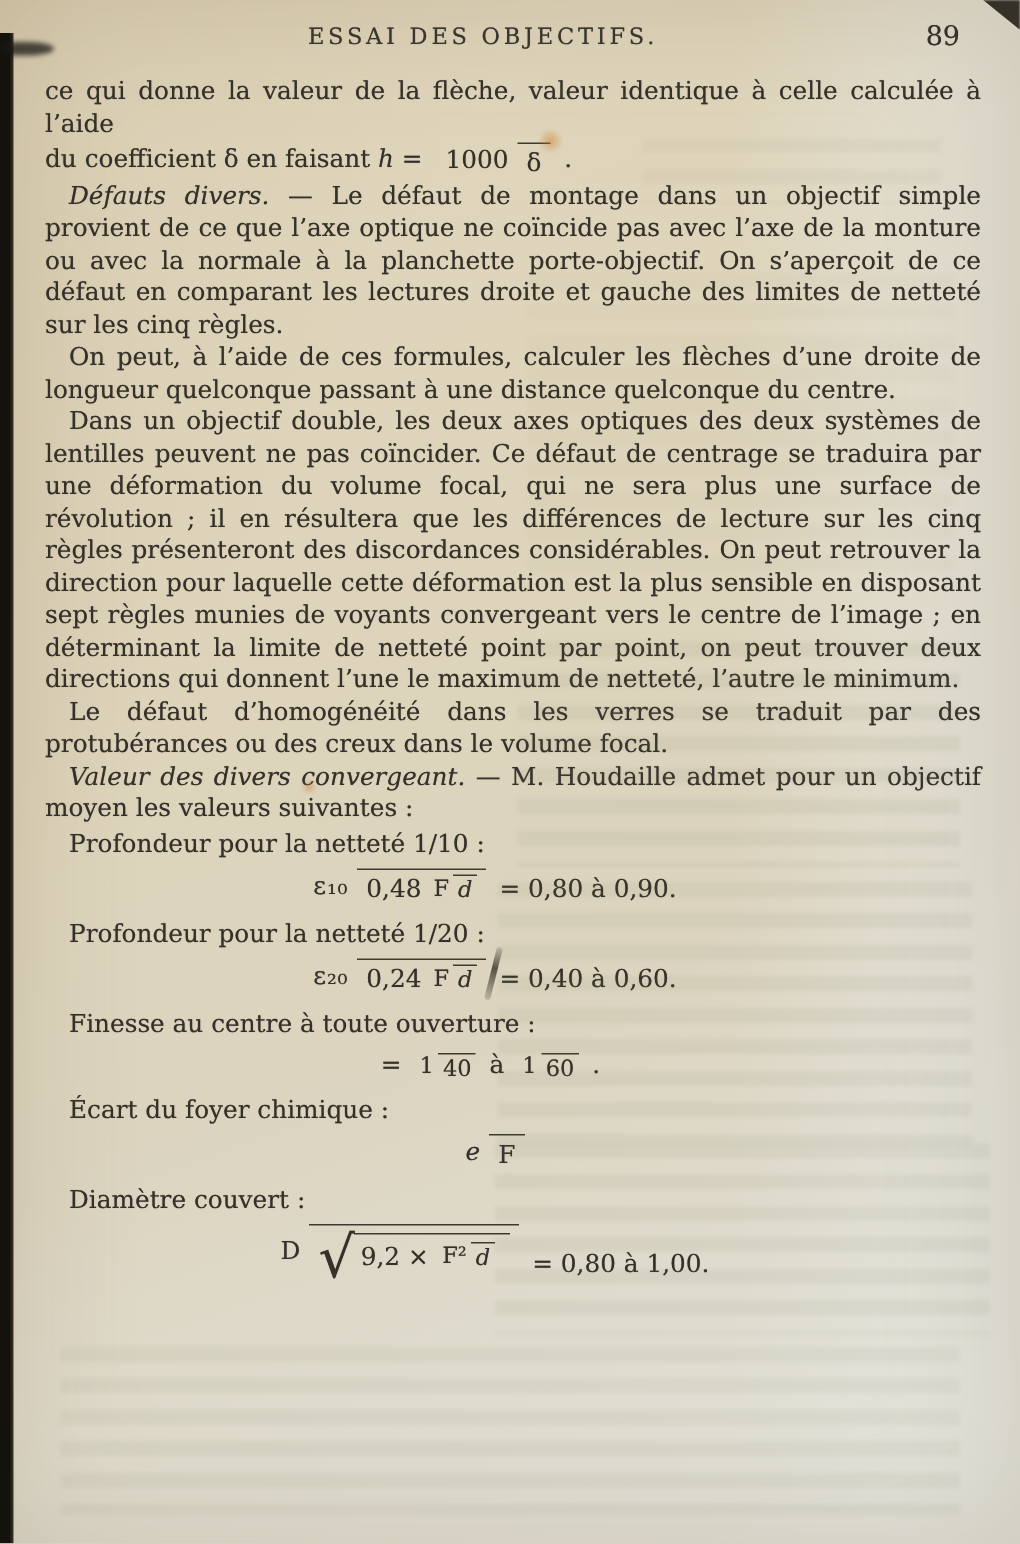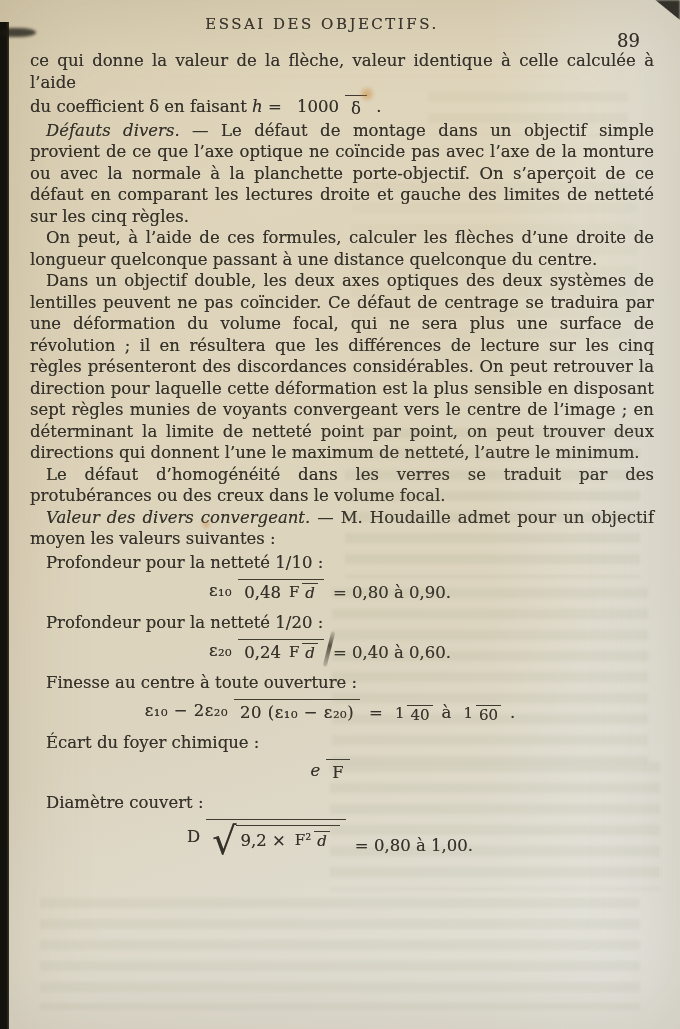--- a/index.html
+++ b/index.html
@@ -58,21 +58,21 @@
   .content {
     position: absolute; left: 30px; right: 26px; top: 14px;
     color: #34302a; font-size: 16.5px; line-height: 21.5px;
     text-shadow: 0 0 0.5px rgba(45,40,28,0.55);
   }
   .running-header { position: relative; height: 24px; margin-bottom: 12px; }
   .header-title {
     position: absolute; left: 0; right: 40px; text-align: center;
     font-size: 15px; letter-spacing: 2.5px; color: #3a362e;
   }
-  .page-number { position: absolute; right: 14px; top: 16px; font-size: 18px; }
+  .page-number { position: absolute; right: 14px; top: 0; font-size: 18px; }
 
   .para { margin: 0; text-align: justify; text-indent: 16px; }
   .para.no-indent { text-indent: 0; }
   .para.label { text-align: left; margin-top: 2px; }
   .italic { font-style: italic; }
   .p1-line2 { display: block; margin-top: 2px; }
 
   
   .equation {
     display: flex; align-items: flex-end; justify-content: center;
@@ -160,24 +160,20 @@
               <span class="fden italic">d</span>
             </span>
         </span>
       </span>
       <span>= 0,40 à 0,60.</span>
     </div>
 
     <p class="para label">Finesse au centre à toute ouverture :</p>
 
     <div class="equation">
-      <span class="frac">
-        <span class="fnum eps">ε₁₀ − 2ε₂₀</span>
-        <span class="fden eps">20 (ε₁₀ − ε₂₀)</span>
-      </span>
       <span>=</span>
       <span class="frac small">
           <span class="fnum">1</span>
           <span class="fden">40</span>
         </span>
       <span>à</span>
       <span class="frac small">
           <span class="fnum">1</span>
           <span class="fden">60</span>
         </span>

